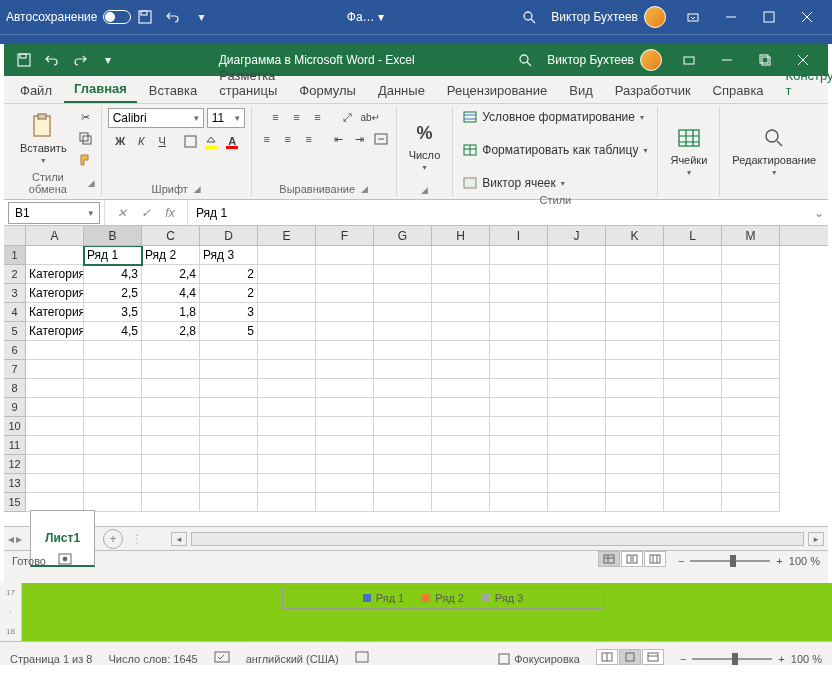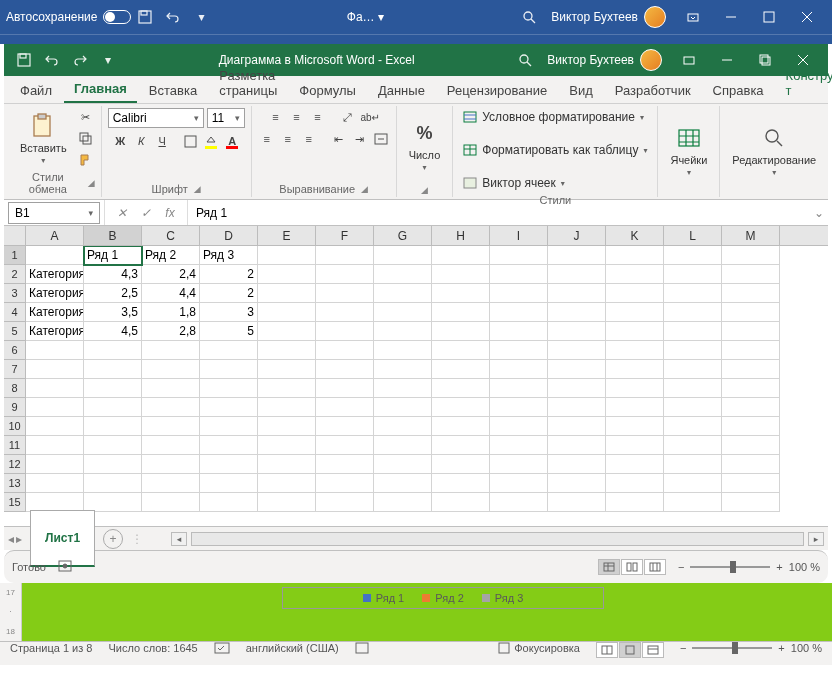--- a/index.html
+++ b/index.html
@@ -76,40 +76,40 @@
 
 .sheet-bar { height: 24px; background: #f3f2f1; display: flex; align-items: center; border-top: 1px solid #c0c0c0; padding: 0 4px; gap:8px;}
 .sheet-nav{display:flex;gap:2px;color:#888;}
 .stab { padding: 20px 14px; background: #fff; border: 1px solid #aaa; border-bottom: 2px solid #217346; font-size: 12px; font-weight:600; color:#217346;}
 .addsheet { width: 20px; height: 20px; border: 1px solid #aaa; border-radius: 50%; display:flex;align-items:center;justify-content:center;color:#888;}
 .hscroll{flex:1; display:flex; align-items:center; gap:4px; margin-left:20px;}
 .hscroll .track{flex:1;height:14px;border:1px solid #bbb;background:#e8e8e8;}
 .hscroll .arr{width:16px;height:14px;border:1px solid #bbb;display:flex;align-items:center;justify-content:center;font-size:9px;color:#666;background:#f0f0f0;}
 
 
-.excel-status { height: 22px; background: #f3f2f1; border-top: 1px solid #c0c0c0; display: flex; align-items: center; padding: 16px 8px; font-size: 11px; color: #555; gap:12px;border-radius:10px;}
+.excel-status { height: 22px; background: #f3f2f1; border-top: 1px solid #c0c0c0; display: flex; align-items: flex-end; padding: 16px 8px; font-size: 11px; color: #555; gap:12px;}
 .excel-status .spacer { flex: 1; }
 .view-btns{display:flex;gap:1px;}
 .vbtn{width:22px;height:16px;border:1px solid #bbb;display:flex;align-items:center;justify-content:center;background:#fff;}
 .vbtn.active{background:#d0d0d0;}
 .zoom{display:flex;align-items:center;gap:6px;}
 .zslider{width:80px;height:2px;background:#999;position:relative;}
 .zthumb{width:6px;height:12px;background:#666;position:absolute;left:50%;top:-5px;}
 
 
 .word-edit { height: 58px; background: #84cc16; display:flex;gap:32px;}
 .ruler-v{width:22px;background:#f3f2f1;border-right:1px solid #ccc;font-size:8px;color:#888;display:flex;flex-direction:column;align-items:center;justify-content:space-around;}
 .page-area{flex:1;display:flex;align-items:flex-start;justify-content:center;padding-top:4px;}
 .chart-box{border:1px solid #999;padding:4px 80px;}
 .legend { display: flex; gap: 18px; align-items:center;}
 .legend-item { display: flex; align-items: center; gap: 5px; font-size: 11px; color: #595959; }
 .swatch { width: 8px; height: 8px; }
 
 
-.word-status { height: 24px; background: #f3f2f1; border-top: 1px solid #c0c0c0; display: flex; align-items: flex-start; padding: 0 10px; font-size: 11px; color: #555; gap: 16px; }
+.word-status { height: 24px; background: #f3f2f1; border-top: 1px solid #c0c0c0; display: flex; align-items: flex-end; padding: 0 10px; font-size: 11px; color: #555; gap: 16px; }
 .word-status .spacer { flex: 1; }
 </style>
 </head>
 <body>
 
 <div class="word-titlebar">
   <div class="autosave">
     <span>Автосохранение</span>
     <span class="toggle"></span>
   </div>

